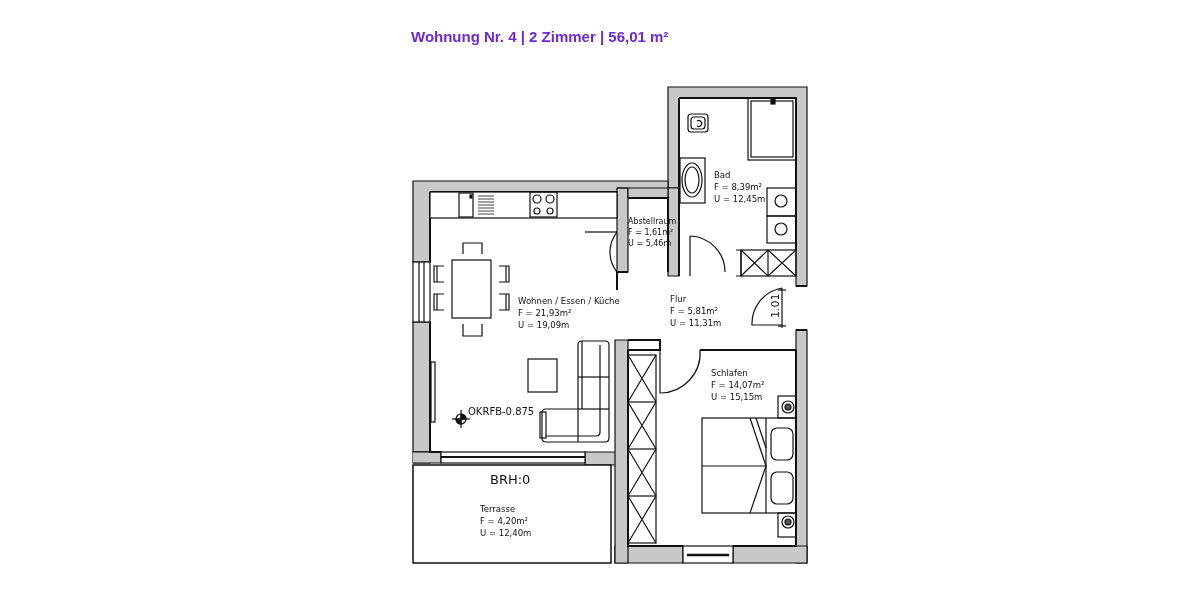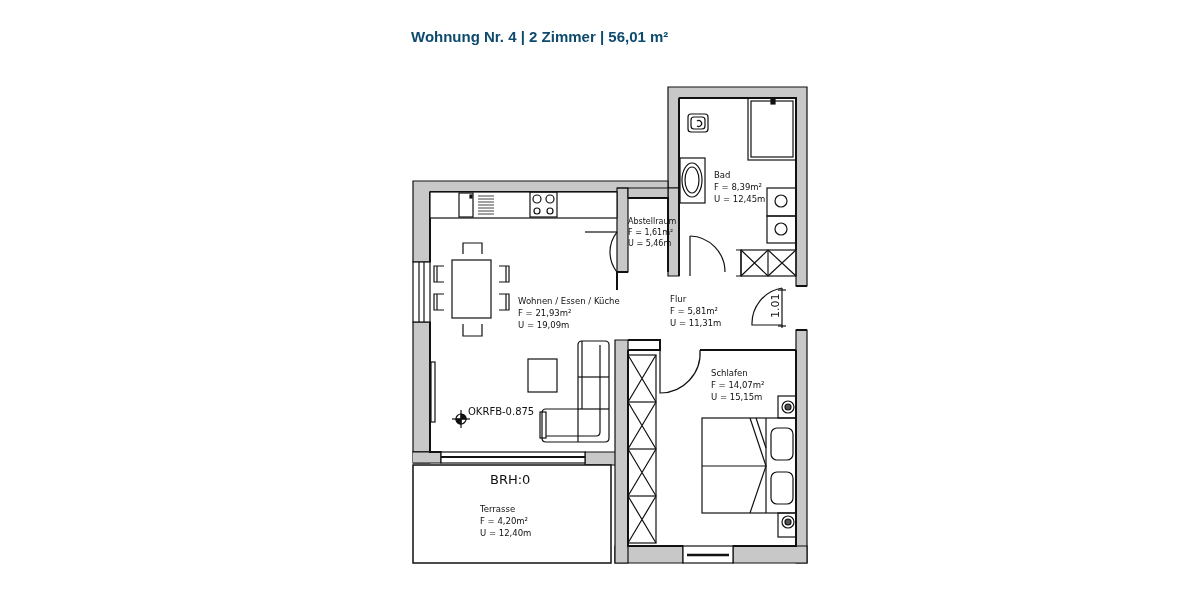--- a/index.html
+++ b/index.html
@@ -1,17 +1,17 @@
 <!DOCTYPE html>
 <html><head>
   <meta charset="utf-8">
   <style>
     html, body { margin: 0; padding: 0; background: #ffffff; }
     body { width: 1200px; height: 600px; position: relative; overflow: hidden; font-family: "Liberation Sans", sans-serif; }
-    .title { position: absolute; left: 411px; top: 28px; font-size: 15px; font-weight: bold; color: #0c4a6e; font-family: "Liberation Sans", sans-serif; white-space: nowrap; }
+    .title { position: absolute; left: 411px; top: 28px; font-size: 15px; font-weight: bold; color: #6d28d9; font-family: "Liberation Sans", sans-serif; white-space: nowrap; }
     svg { position: absolute; left: 0; top: 0; }
     .lbl { font-family: "DejaVu Sans", sans-serif; font-size: 8.5px; fill: #111; }
     .lbl-big { font-family: "DejaVu Sans", sans-serif; font-size: 13px; fill: #111; }
   </style>
 </head>
 <body>
 
 <div class="title">Wohnung Nr. 4 | 2 Zimmer | 56,01 m²</div>
 
 <svg width="1200" height="600" viewBox="0 0 1200 600">

